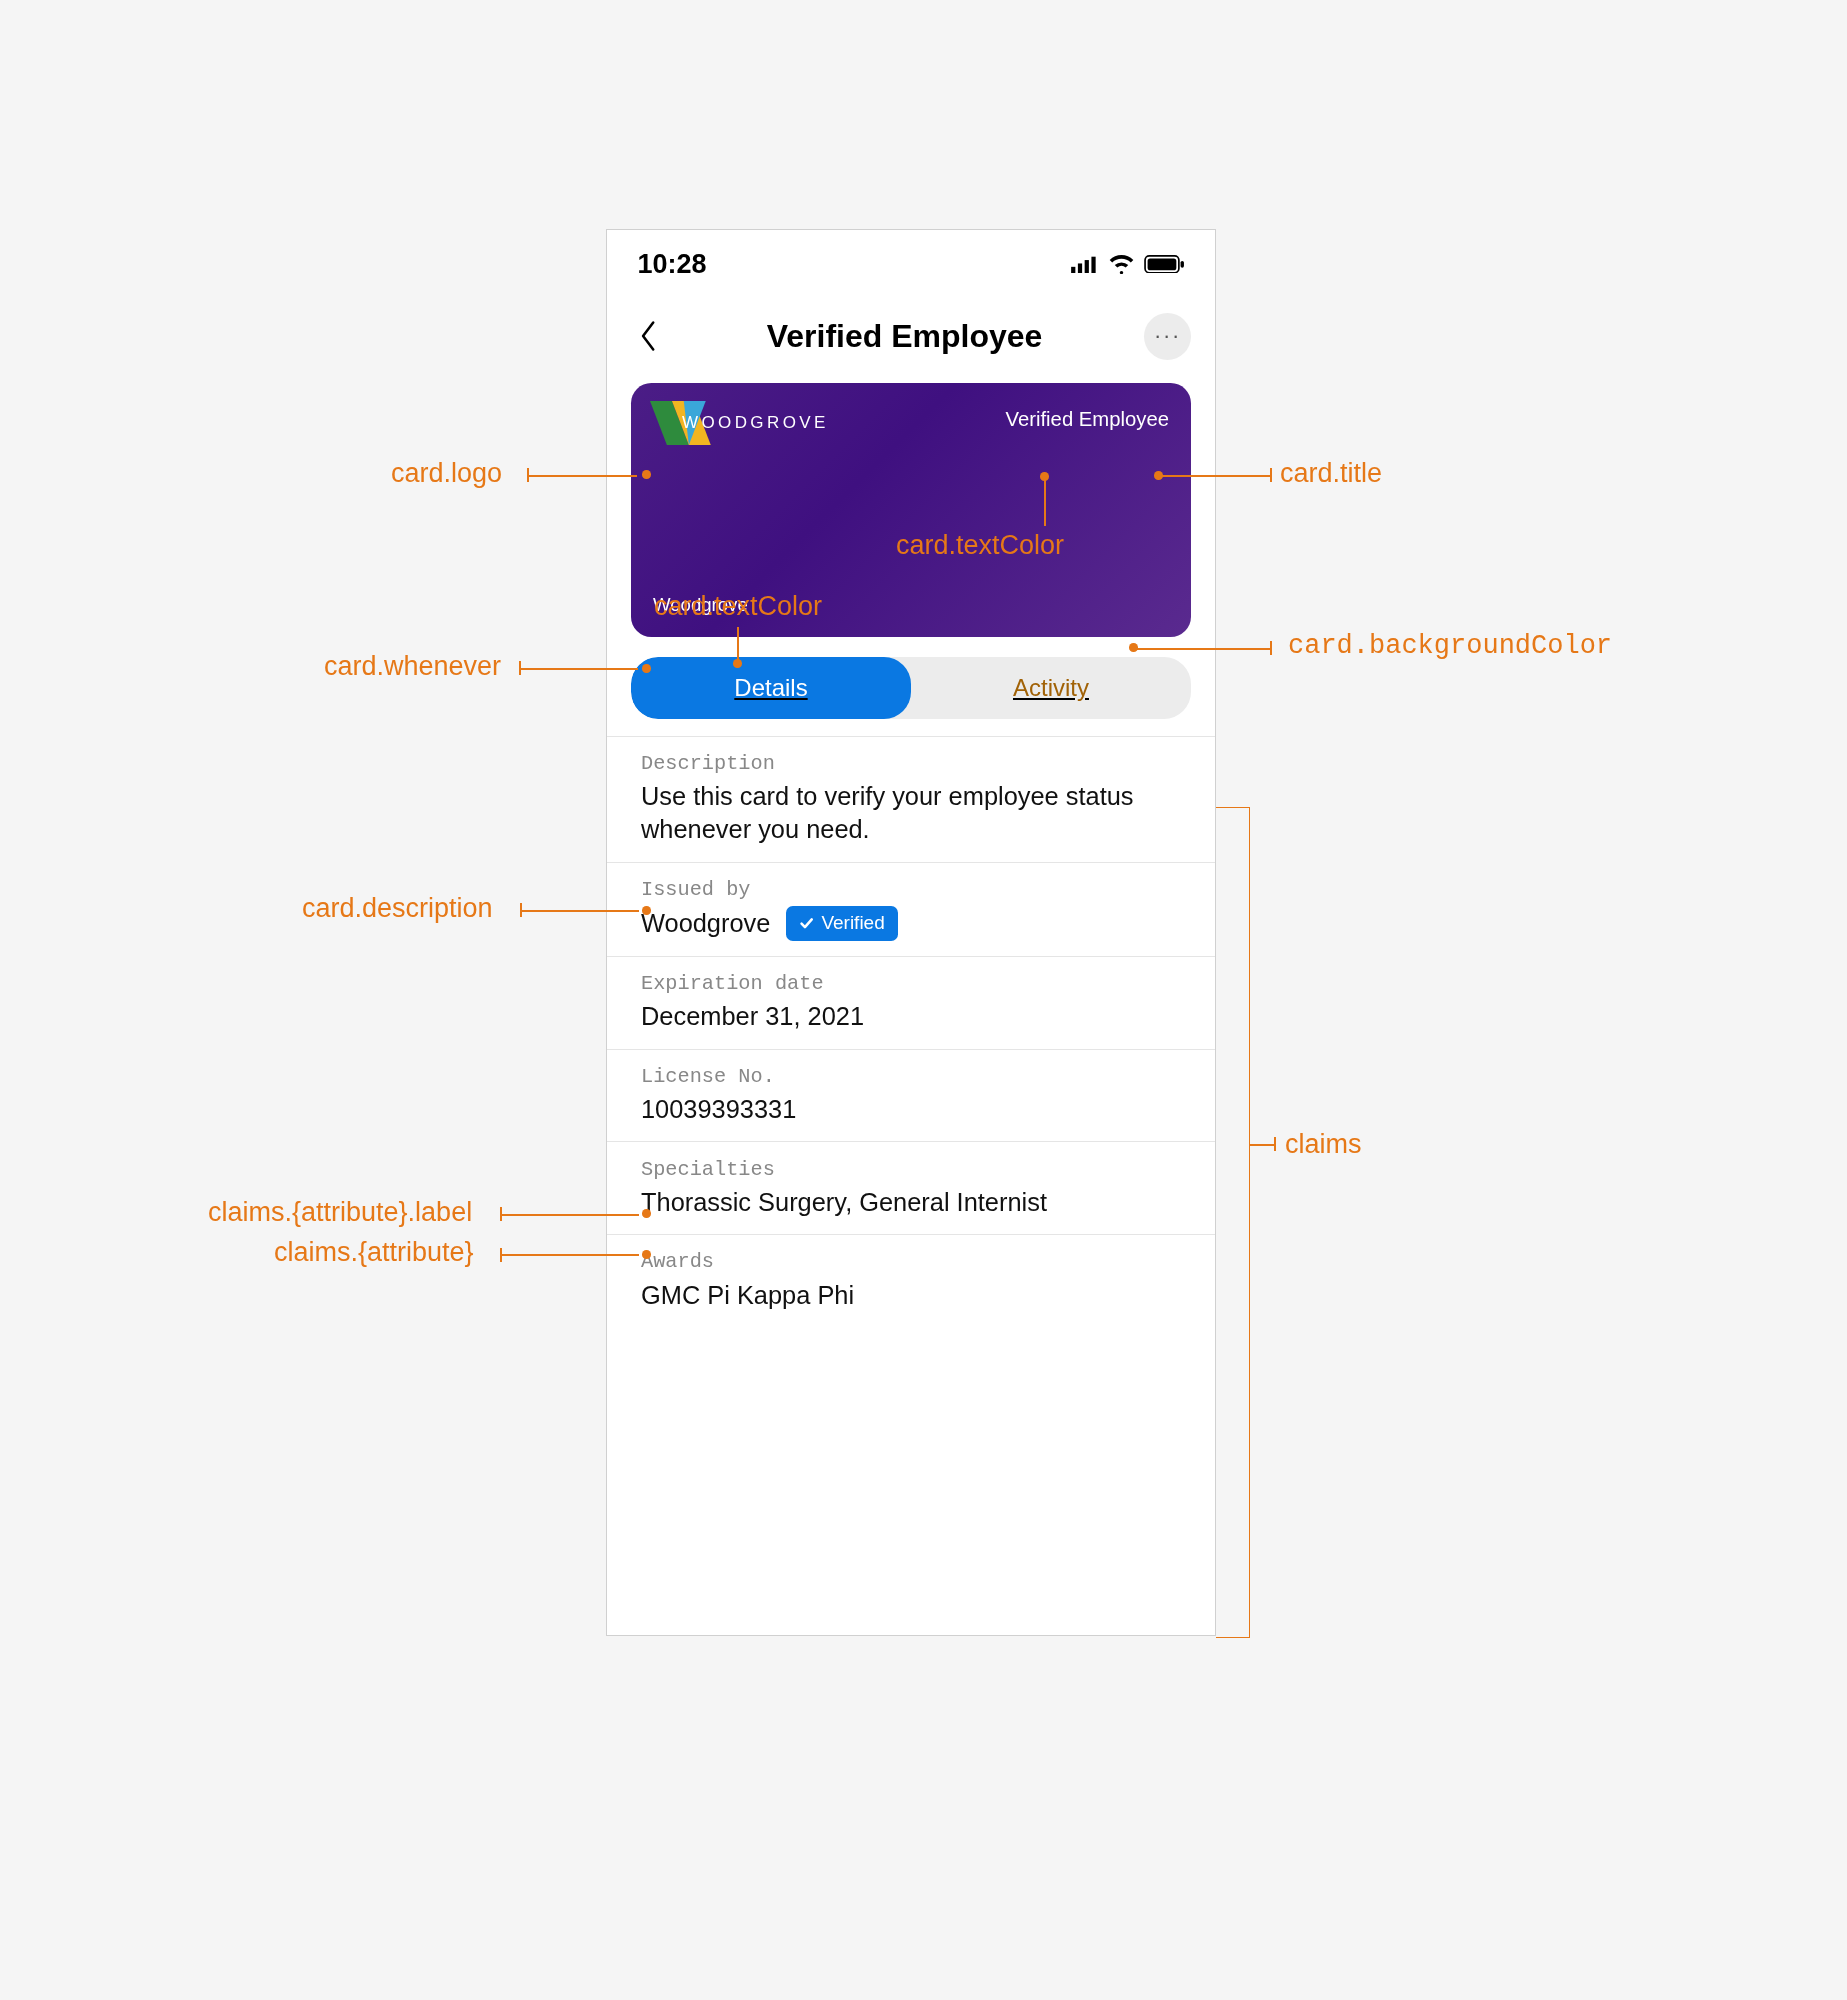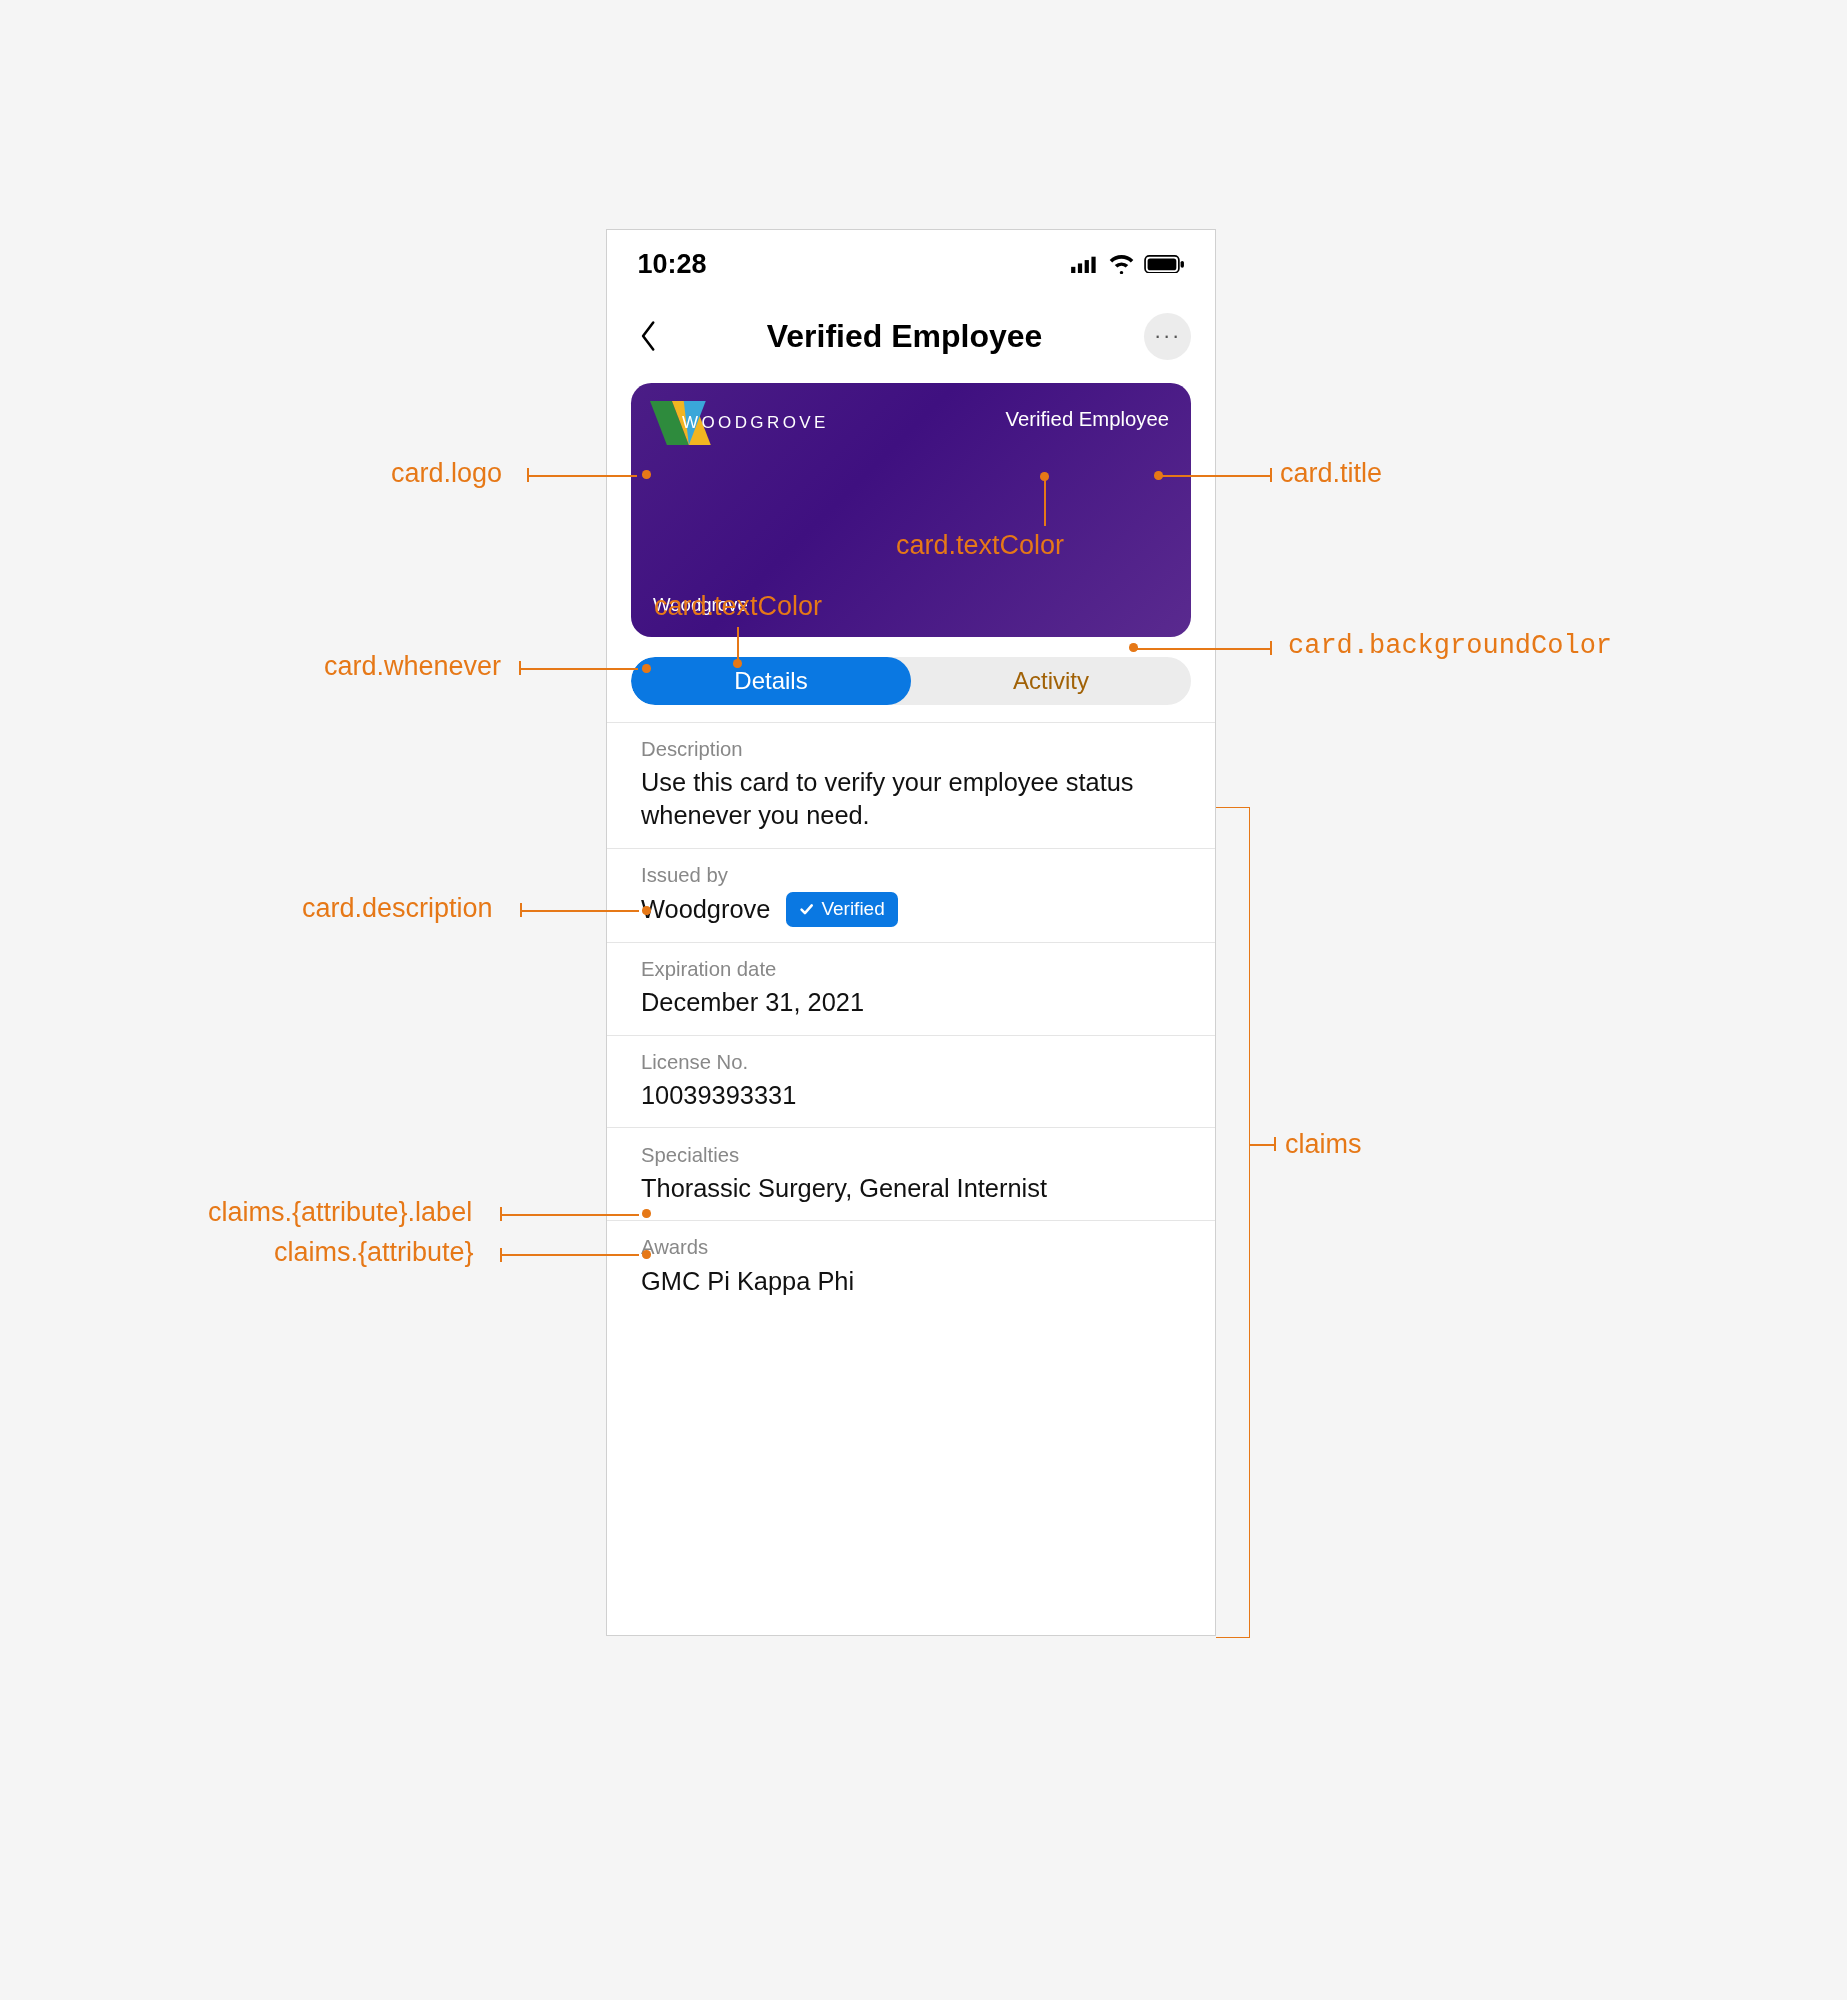--- a/index.html
+++ b/index.html
@@ -67,25 +67,26 @@
     right: 22px; top: 25.4px;
     font-size: 20.3px;
   }
   .card-issuer {
     position: absolute;
     left: 22px; bottom: 20.3px;
     font-size: 18.6px;
   }
   .tabs {
     margin: 20.3px 24px 0 24px;
-    height: 48px;
+    height: 62px;
     border-radius: 27px;
     background: #ececec;
     display: flex;
     overflow: hidden;
+    text-decoration: underline;
   }
   .tab {
     flex: 1;
     display: flex; align-items: center; justify-content: center;
     font-size: 24px;
   }
   .tab.active {
     background: #0a78e2;
     color: #fff;
     border-radius: 27px;
@@ -93,21 +94,21 @@
   .tab.inactive { color: #a16207; }
   .details {
     margin-top: 17px;
     border-top: 0.8px solid #e5e5e5;
     width: 100%;
   }
   .row {
     padding: 15.3px 34px;
     border-bottom: 0.8px solid #e5e5e5;
   }
-  .row-label { font-size: 20.3px; color: #888; margin-bottom: 5.1px; }
+  .row-label { font-size: 20.3px; color: #888; margin-bottom: 5.1px; font-family: Liberation Mono, monospace; }
   .row-value { font-size: 25.4px; color: #111; line-height: 1.3; }
   .issued-row .row-value { display: flex; align-items: center; gap: 15.3px; }
   .verified-badge {
     background: #0a78e2;
     color: #fff;
     font-size: 19px;
     padding: 5.1px 13.6px;
     border-radius: 6.8px;
     display: inline-flex; align-items: center; gap: 6.8px;
   }

